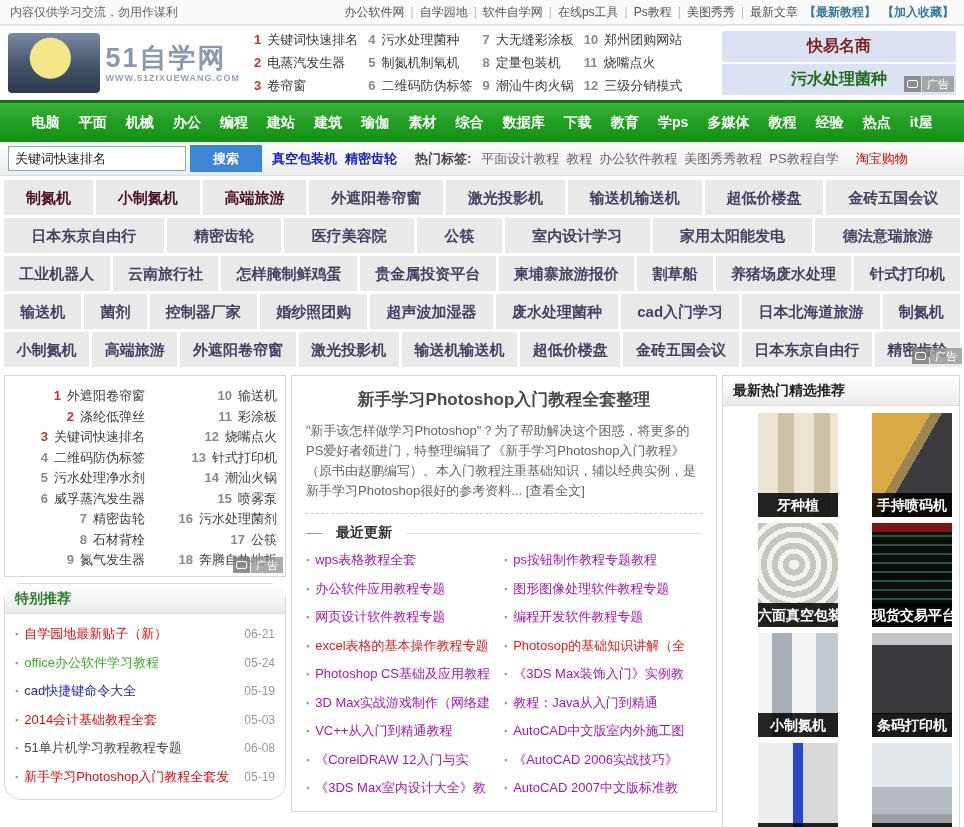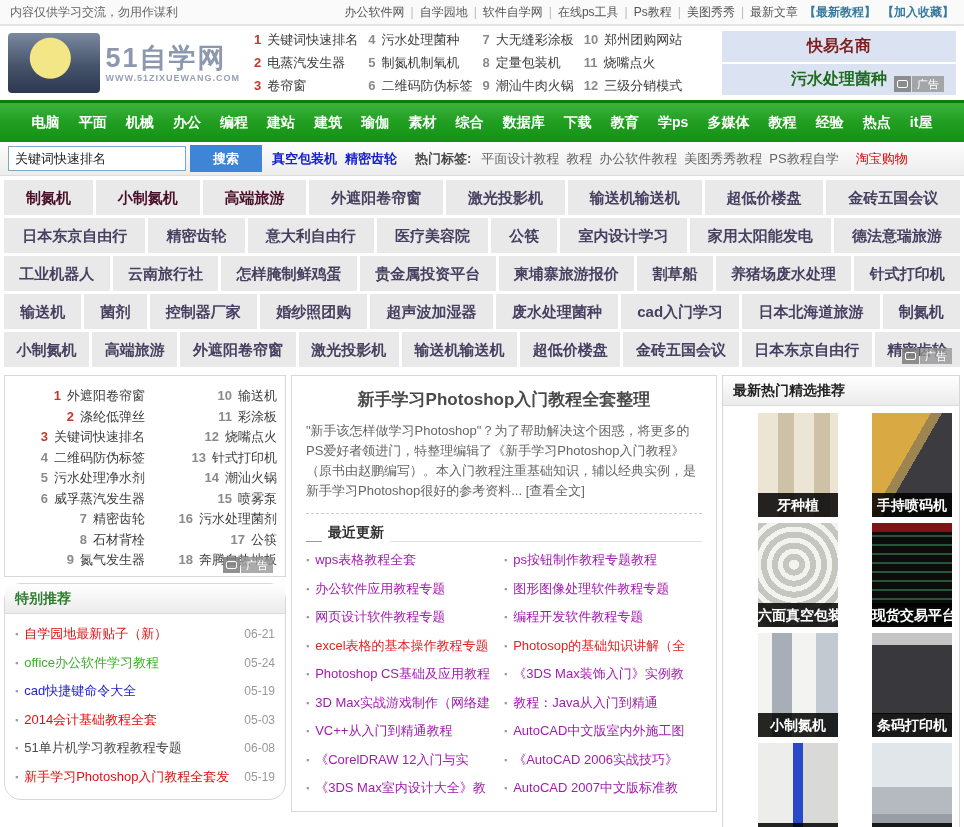--- a/index.html
+++ b/index.html
@@ -34,21 +34,21 @@
   .rnum.red{color:#c0392b;}
   .ritem a{color:#3b3b3b;}
   .adbox{width:234px; height:64px; background:#dbe2f2; position:relative; flex:0 0 auto;
     display:flex; flex-direction:column;}
   .adbox-row{flex:1; display:flex; align-items:center; justify-content:center;
     font-size:16px; font-weight:bold;}
   .adbox-row.r1{color:#7c1f1f; border-bottom:2px solid #fff;}
   .adbox-row.r2{color:#1f6b1f;}
 
   
-  .ad-badge{position:absolute; right:12px; bottom:3px; display:flex; font-size:11px; color:#fff; z-index:5;}
+  .ad-badge{position:absolute; right:2px; bottom:3px; display:flex; font-size:11px; color:#fff; z-index:5;}
   .ad-ico{width:17px; height:16px; background:rgba(125,125,125,.85); margin-right:1px; position:relative;}
   .ad-ico::after{content:""; position:absolute; left:3px; right:3px; top:4px; bottom:4px;
     border:1px solid #fff; border-radius:2px;}
   .ad-txt{background:rgba(150,150,150,.8); padding:0 5px; line-height:16px; height:16px;}
 
   
   .nav{height:42px; background:linear-gradient(180deg,#3cb33c 0%, #23a023 45%, #129112 100%);
     border-top:3px solid #0d7c0d; display:flex; align-items:center; padding:0 22px;justify-content:center;}
   .nav-item{color:#fff; font-weight:bold; font-size:14px; flex:1 1 auto; text-align:center; white-space:nowrap;}
 
@@ -98,21 +98,21 @@
   .c-green{color:#3fae2a;}
   .c-blue{color:#2222cc;}
   .c-dark{color:#4a4a4a;}
 
   
   .article{padding:12px 14px 8px 14px; min-height:405px;}
   .a-title{text-align:center; font-size:17px; font-weight:bold; color:#4a4a4a; margin-bottom:10px;}
   .a-body{font-size:13px; color:#666; line-height:20px;}
   .a-more{color:#666;}
   .recent-head{margin-top:12px; padding-top:10px; border-top:1px dashed #ccc;
-    display:flex; align-items:flex-end; gap:6px;}
+    display:flex; align-items:center; gap:14px;}
   .recent-head .dash{width:16px; height:0; border-top:1px solid #999;}
   .recent-head .rt{font-weight:bold; font-size:14px; color:#333;}
   .recent-head .line{flex:1; border-top:1px solid #e0e0e0;}
   .recent-cols{display:flex; margin-top:4px;}
   .recent-col{flex:1;}
   .rc-item{height:28.5px; display:flex; align-items:center; font-size:13px; white-space:nowrap; overflow:hidden;}
   .rc-item a{color:#a21caf;}
   .rc-item a.c-red{color:#e32222;}
 
   
@@ -243,21 +243,20 @@
       <a class="kw-cell bold">高端旅游</a>
       <a class="kw-cell">外遮阳卷帘窗</a>
       <a class="kw-cell">激光投影机</a>
       <a class="kw-cell">输送机输送机</a>
       <a class="kw-cell">超低价楼盘</a>
       <a class="kw-cell">金砖五国会议</a>
     </div>
     <div class="kw-row">
       <a class="kw-cell">日本东京自由行</a>
       <a class="kw-cell">精密齿轮</a>
-      <a class="kw-cell">意大利自由行</a>
       <a class="kw-cell">医疗美容院</a>
       <a class="kw-cell">公筷</a>
       <a class="kw-cell">室内设计学习</a>
       <a class="kw-cell">家用太阳能发电</a>
       <a class="kw-cell">德法意瑞旅游</a>
     </div>
     <div class="kw-row">
       <a class="kw-cell">工业机器人</a>
       <a class="kw-cell">云南旅行社</a>
       <a class="kw-cell">怎样腌制鲜鸡蛋</a>

